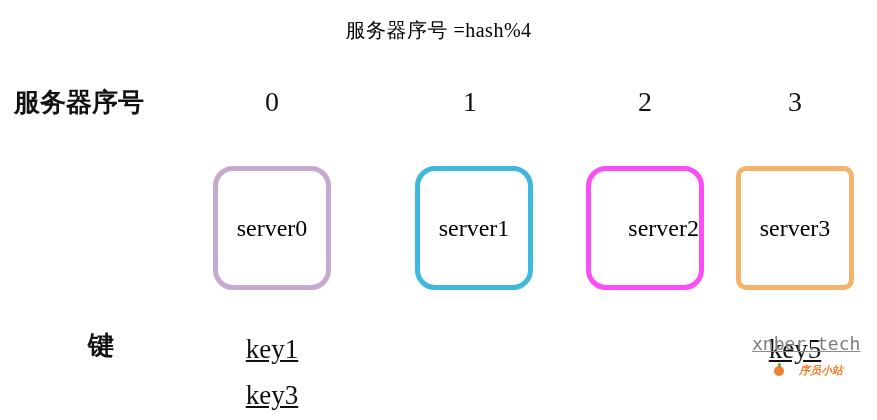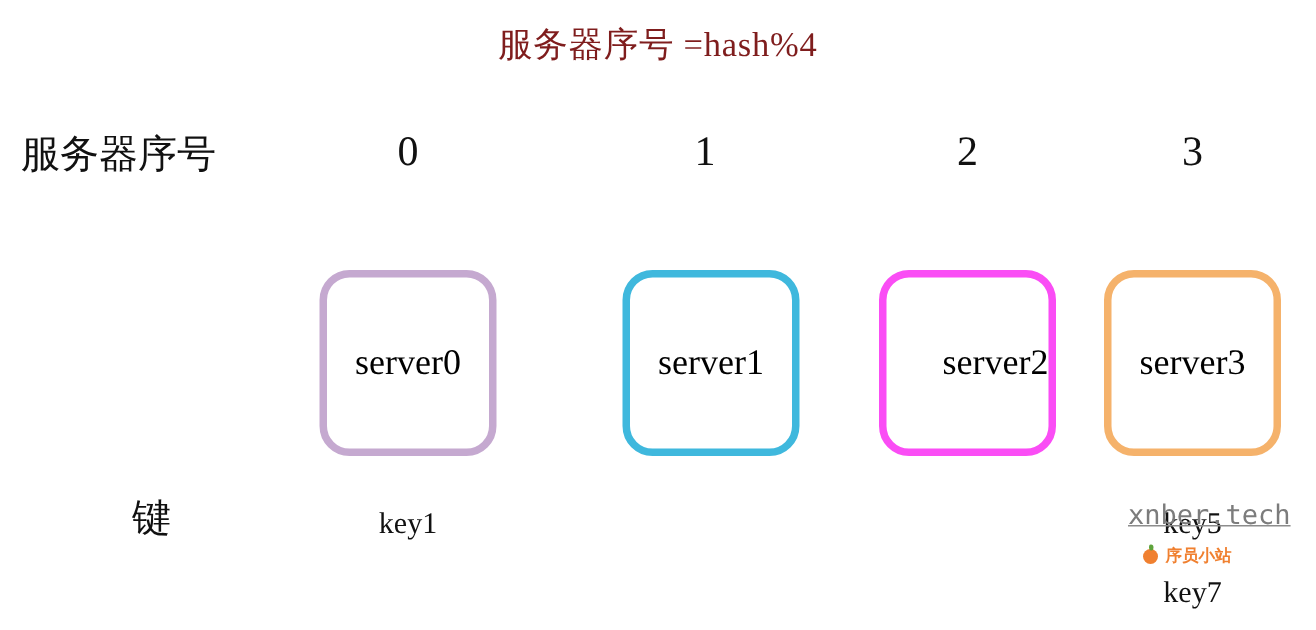--- a/index.html
+++ b/index.html
@@ -22,34 +22,35 @@
     height: 420px;
   }
 
   
   .title {
     position: absolute;
     top: 12px;
     left: 0;
     width: 877px;
     text-align: center;
-    font-size: 23px;
+    font-size: 20px;
     line-height: 36px;
     letter-spacing: 0.5px;
     white-space: pre;
-    color: #7f1d1d;
+    color: #000000;
   }
 
   
   .row-label {
     position: absolute;
     font-size: 26px;
     line-height: 34px;
     color: #111;
     white-space: nowrap;
+    font-weight: bold;
   }
   .row-label-index  { left: 14px;  top: 86px;  }
   .row-label-server { left: 50px;  top: 209px; }
   .row-label-key    { left: 88px;  top: 329px; }
 
   
   .col {
     position: absolute;
     width: 150px;
     text-align: center;
@@ -61,21 +62,21 @@
 
   
   .index-row .col { top: 84px; }
   .index-num {
     font-size: 28px;
     line-height: 36px;
     color: #111;
   }
 
   
-  .server-row .col { top: 180px; }
+  .server-row .col { top: 166px; }
   .server-box {
     width: 118px;
     height: 124px;
     margin: 0 auto;
     border-style: solid;
     border-width: 5px;
     border-radius: 20px;
     background: #ffffff;
     box-sizing: border-box;
     display: flex;
@@ -85,24 +86,25 @@
   .server-label {
     font-size: 24px;
     line-height: 28px;
     color: #000;
     white-space: nowrap;
   }
 
   
   .keys-row .col { top: 326px; }
   .key-item {
-    font-size: 20px;
+    font-size: 27px;
     line-height: 46px;
     color: #111;
     white-space: nowrap;
+    text-decoration: underline;
   }
 
   
   .watermark {
     position: absolute;
     left: 752px;
     top: 336px;
     width: 125px;
     pointer-events: none;
   }
@@ -111,25 +113,26 @@
     font-size: 18px;
     line-height: 16px;
     color: #7c7c7c;
     letter-spacing: 0px;
     text-decoration: underline;
     text-decoration-color: #8c8c8c;
     white-space: nowrap;
   }
   .watermark-brand {
     margin-top: 12px;
-    margin-left: 10px;
+    margin-left: 22px;
     display: flex;
     align-items: center;
-    gap: 5px;
-    white-space: nowrap;
+    gap: 15px;
+    white-space: nowrap;
+    font-style: italic;
   }
   .brand-dot {
     width: 10px;
     height: 10px;
     border-radius: 50%;
     background: #f08030;
     display: inline-block;
     flex: 0 0 auto;
     position: relative;
   }
@@ -186,37 +189,37 @@
       <div class="server-box" style="border-color: rgb(63, 184, 221); margin-left: 20px;">
         <span class="server-label">server1</span>
       </div>
     </div>
     <div class="col col-2">
       <div class="server-box" style="border-color: rgb(250, 77, 245); justify-content: flex-end;">
         <span class="server-label">server2</span>
       </div>
     </div>
     <div class="col col-3">
-      <div class="server-box" style="border-color: rgb(245, 178, 107);">
+      <div class="server-box" style="border-color: rgb(245, 178, 107); border-radius: 10px;">
         <span class="server-label">server3</span>
       </div>
     </div>
   </div>
 
   <div class="keys-row">
     <div class="col col-0">
       <div class="key-item">key1</div>
+      <div class="key-item">key3</div>
     </div>
     <div class="col col-1">
     </div>
     <div class="col col-2">
     </div>
     <div class="col col-3">
       <div class="key-item">key5</div>
-      <div class="key-item">key7</div>
     </div>
   </div>
 
   <div class="watermark">
     <div class="watermark-domain">xnber.tech</div>
     <div class="watermark-brand">
       <span class="brand-dot"></span>
       <span class="brand-text">序员小站</span>
     </div>
   </div>

